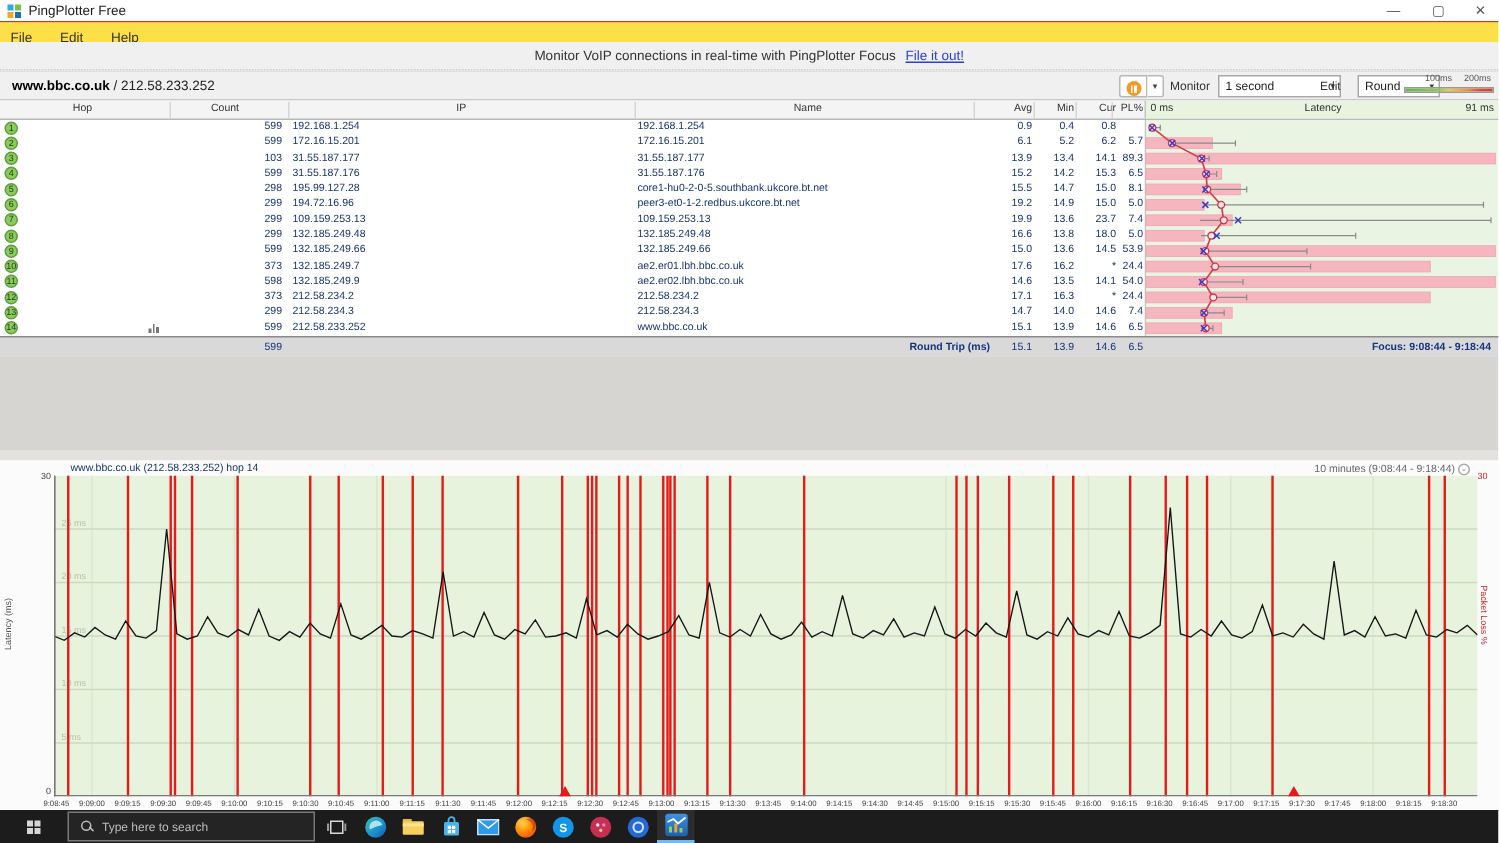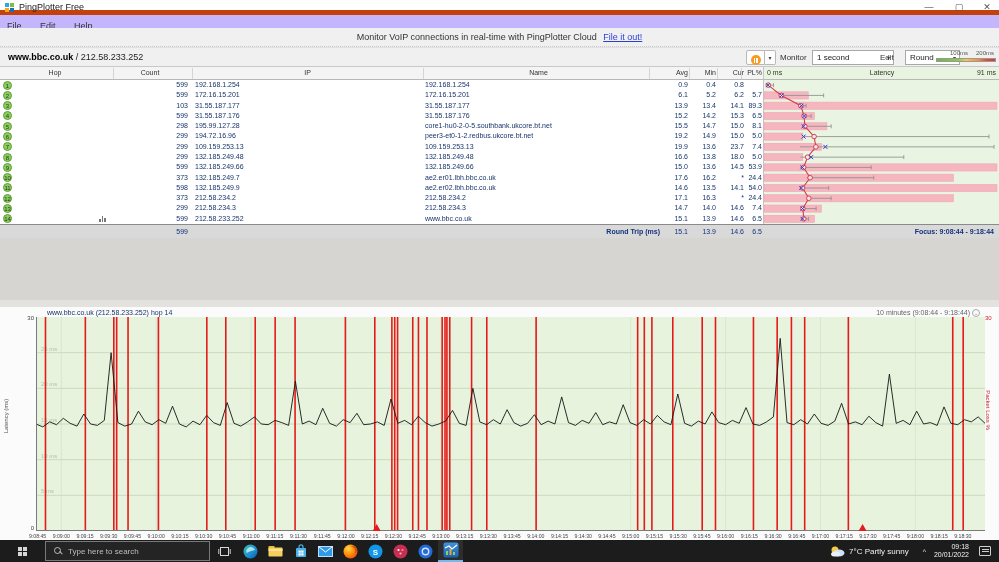--- a/index.html
+++ b/index.html
@@ -1,30 +1,30 @@
 <!DOCTYPE html>
 <html><head>
 <meta charset="utf-8">
 <style>
   * { margin:0; padding:0; box-sizing:border-box; }
   html,body { width:999px; height:562px; overflow:hidden; }
   body { font-family:"Liberation Sans","DejaVu Sans",sans-serif; background:#ffffff; position:relative; color:#222; }
   .abs { position:absolute; }
 
   
-  #titlebar { left:0; top:0; width:999px; height:15px; background:#ffffff; border-bottom:5px solid #c2410c; }
+  #titlebar { left:0; top:0; width:999px; height:15px; background:#ffffff; border-bottom:1px solid #c2410c; }
   #app-logo { left:5px; top:3px; width:9px; height:9px; display:grid; grid-template-columns:1fr 1fr; grid-template-rows:1fr 1fr; gap:1px; }
   #app-logo i { display:block; }
   #app-logo i:nth-child(1){background:#29abe2;} #app-logo i:nth-child(2){background:#7ac143;}
   #app-logo i:nth-child(3){background:#f5a623;} #app-logo i:nth-child(4){background:#1a6fb5;}
   #win-title { left:19px; top:2px; font-size:9px; color:#1a1a1a; }
   .win-ctl { top:0; width:28px; height:15px; text-align:center; font-size:9px; color:#555; line-height:15px; cursor:default; }
   #btn-min{ left:915px; } #btn-max{ left:945px; } #btn-close{ left:973px; }
 
-  #menubar { left:0; top:15px; width:999px; height:13px; background:#c4b5fd; }
+  #menubar { left:0; top:15px; width:999px; height:13px; background:#fde047; }
   .menu-item { display:inline-block; padding:1px 7px; font-size:9px; color:#333; }
 
   #banner { left:0; top:28px; width:999px; height:19px; background:#f0f0f0; border-bottom:1px dotted #c9c9c9; text-align:center; font-size:9px; color:#333; line-height:18px; }
   #banner a { color:#2a3fd6; text-decoration:underline; margin-left:4px; }
 
   
   #targetbar { left:0; top:47px; width:999px; height:20px; background:#f0f0f0; border-top:1px solid #e0e0e0; border-bottom:1px solid #c8c8c8; }
   #target-text { left:8px; top:4px; font-size:9px; color:#222; }
   #target-text b { color:#000; }
   #pause-btn { left:746px; top:2px; width:19px; height:15px; background:#fdfdfd; border:1px solid #b8b8b8; border-radius:2px 0 0 2px; text-align:center; }
@@ -131,21 +131,21 @@
   <div id="btn-close" class="abs win-ctl">✕</div>
 </div>
 
 <div id="menubar" class="abs">
   <span class="menu-item">File</span>
   <span class="menu-item">Edit</span>
   <span class="menu-item">Help</span>
 </div>
 
 <div id="banner" class="abs">
-  <span>Monitor VoIP connections in real-time with PingPlotter Cloud</span>
+  <span>Monitor VoIP connections in real-time with PingPlotter Focus</span>
   <a href="#">File it out!</a>
 </div>
 
 <div id="targetbar" class="abs">
   <div id="target-text" class="abs">
     <b>www.bbc.co.uk</b><span> / 212.58.233.252</span>
   </div>
   <div id="pause-btn" class="abs"><span class="pcirc"></span></div>
   <div id="pause-caret" class="abs">▾</div>
   <div id="lbl-interval" class="abs tb-label">Monitor</div>
@@ -652,29 +652,13 @@
           </linearGradient>
         </defs>
       <rect x="0.5" y="0.5" width="15" height="15" rx="2" fill="url(#gP)"></rect>
       <rect x="3" y="9" width="2" height="4" fill="#8ed05a"></rect>
         <rect x="6.5" y="7" width="2" height="6" fill="#f0a030"></rect>
         <rect x="10" y="10" width="2" height="3" fill="#8ed05a"></rect>
       <polyline points="2,6 6,4 9,7 14,3" fill="none" stroke="#ffffff" stroke-width="1.2"></polyline>
     </svg>
   </div>
 
-  <div id="tray">
-    <div id="weather">
-      <svg width="16" height="12">
-        <circle cx="6" cy="5" r="3.5" fill="#f7c944"></circle>
-        <ellipse cx="10" cy="8" rx="5.5" ry="3.5" fill="#cfe3f5"></ellipse>
-          <ellipse cx="6.5" cy="9" rx="4.5" ry="2.6" fill="#e9f2fb"></ellipse>
-      </svg>
-      <span class="wtxt">7°C  Partly sunny</span>
-    </div>
-    <span id="tray-chevron">^</span>
-    <div id="clock">
-      <div>09:18</div>
-      <div>20/01/2022</div>
-    </div>
-    <div id="notif"></div>
-  </div>
 </div>
 
 </body></html>

